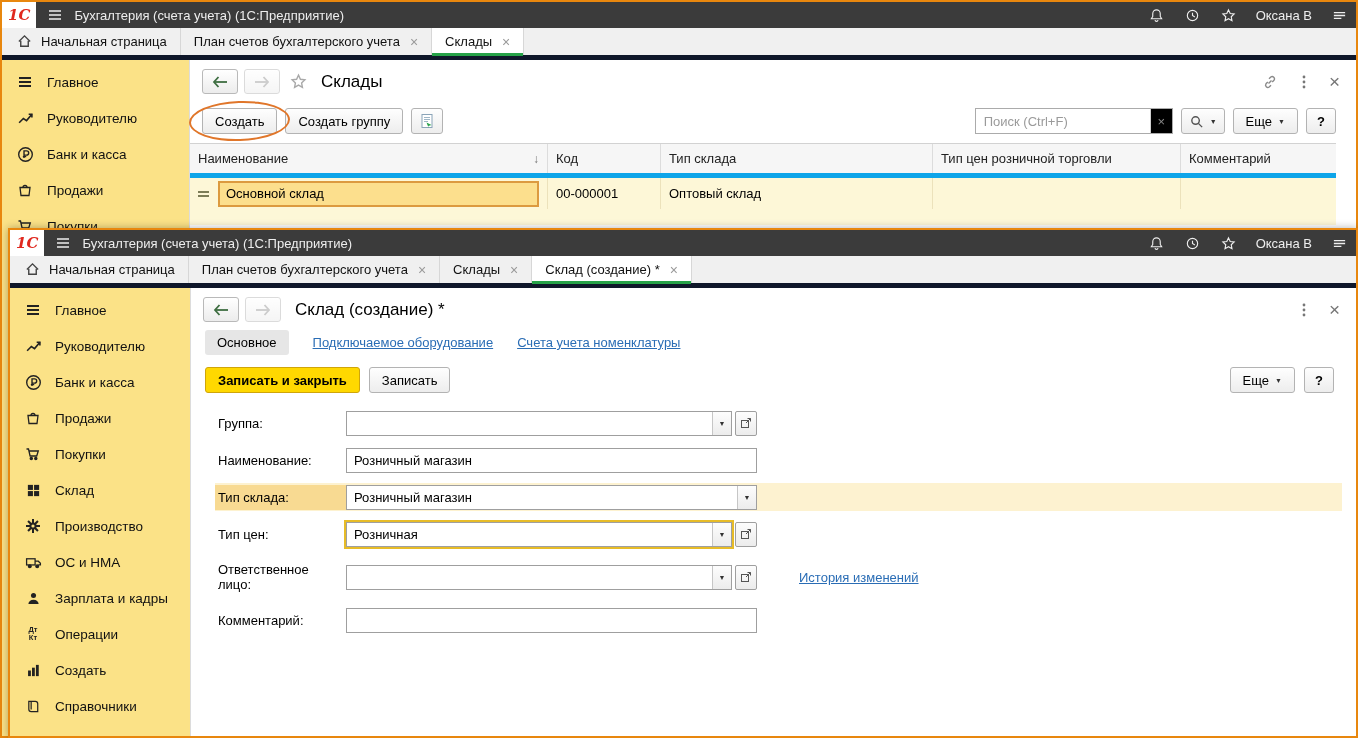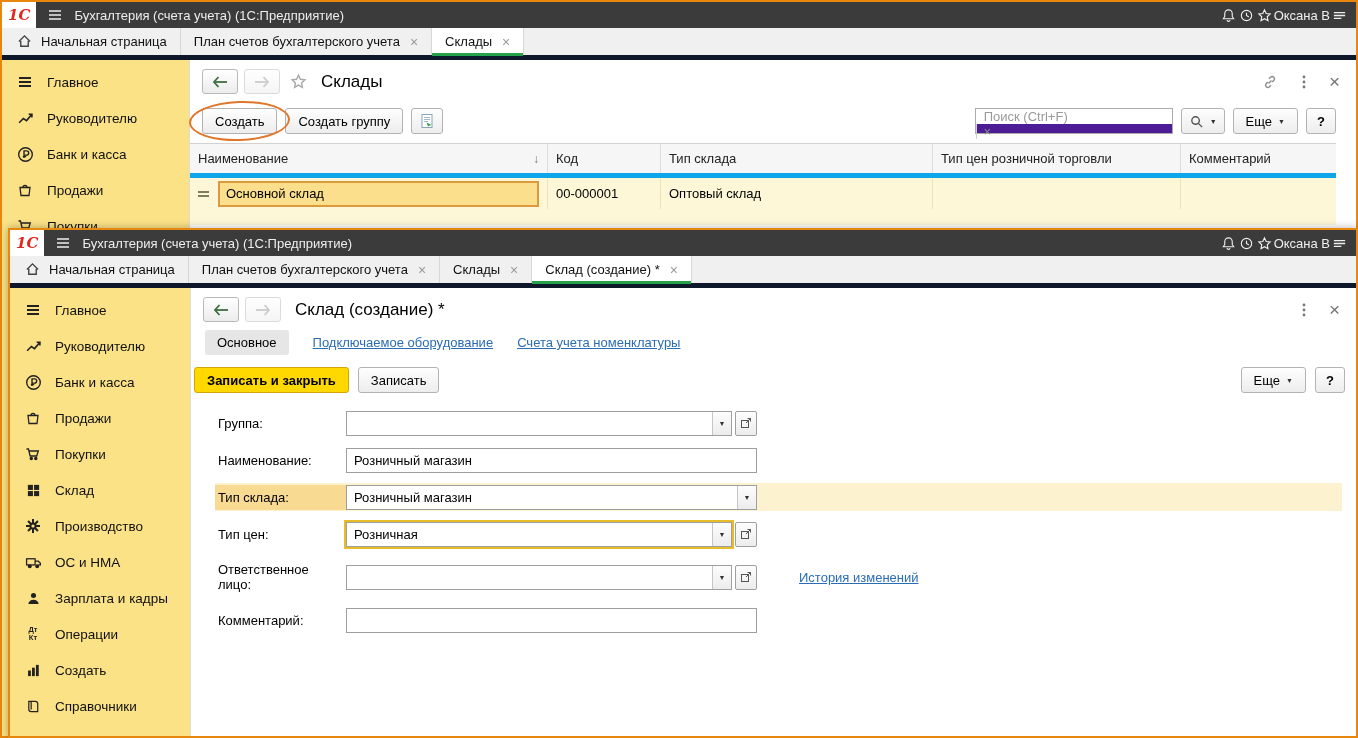--- a/index.html
+++ b/index.html
@@ -10,21 +10,21 @@
   #win1 { left:0; top:0; width:1358px; height:738px; }
   #win2 { left:8px; top:228px; width:1350px; height:510px; box-shadow:0 0 8px rgba(0,0,0,.30); }
 
   
   .titlebar { height:26px; flex:0 0 26px; background:#3b3b3b; color:#f2f2f2;
     display:flex; align-items:center; gap:10px; padding-right:8px; }
   .logo-box { height:26px; background:#fff; display:flex; align-items:center; padding:0 6px; }
   .logo-text { color:#e0281e; font-weight:700; font-style:italic; font-size:15px;
     font-family:"DejaVu Serif", serif; }
   .tb-title { font-size:13px; color:#eee; white-space:nowrap; }
-  .tb-right { margin-left:auto; display:flex; align-items:center; gap:0; }
+  .tb-right { margin-left:auto; display:flex; align-items:center; gap:18px; }
   .tb-ico { display:inline-flex; align-items:center; justify-content:center; width:18px; height:18px; }
   .tb-user { color:#eee; white-space:nowrap; }
 
   
   .tabbar { height:32px; flex:0 0 32px; background:#f0f0f0; border-bottom:5px solid #0f172a;
     display:flex; align-items:stretch; }
   .tab { display:flex; align-items:center; gap:8px; padding:0 13px;
     border-right:1px solid #d7d7d7; position:relative; white-space:nowrap; color:#111; }
   .tab.active { background:#fff; }
   .tab.active::after { content:""; position:absolute; left:0; right:0; bottom:-1px; height:3px; background:#26a248; }
@@ -57,21 +57,21 @@
     font-family:inherit; font-size:13px; color:#000; white-space:nowrap; }
   .btn.icon-only { padding:0 7px; }
   .btn-primary { background:#ffd800; border-color:#cfa50a; font-weight:700; }
   .caret { font-size:7px; color:#333; }
   .help-b { width:30px; justify-content:center; font-weight:bold; }
   .toolbar { display:flex; align-items:center; gap:8px; padding:8px 12px 9px; }
   .create-wrap { position:relative; display:inline-block; }
   .annotation-ellipse { position:absolute; left:-13px; right:-13px; top:-7px; bottom:-7px;
     border:2.5px solid #e0762a; border-radius:50%; transform:rotate(-2deg); pointer-events:none; }
   .search-wrap { margin-left:auto; display:flex; align-items:center; gap:8px; padding-right:8px; }
-  .search-box { display:flex; align-items:stretch; border:1px solid #ababab; height:26px; width:198px; background:#4c1d95;flex-direction:column; }
+  .search-box { display:flex; align-items:stretch; border:1px solid #ababab; height:26px; width:198px; background:#000000; }
   .search-input { flex:1; min-width:0; border:none; outline:none; padding:0 8px; font-size:13px; font-family:inherit; color:#333; }
   .search-input::placeholder { color:#9a9a9a; }
   .search-clear { width:22px; border-left:1px solid #cfcfcf; color:#888; display:flex; align-items:center; justify-content:center; }
 
   
   .list { margin-right:20px; }
   .thead { display:flex; background:#f6f6f6; border-top:1px solid #d2d2d2; border-bottom:5px solid #0ea5e9; color:#222; }
   .th { padding:7px 8px; border-right:1px solid #dcdcdc; display:flex; align-items:center; justify-content:space-between; }
   .c-name { width:358px; } .c-code { width:113px; } .c-type { width:272px; } .c-price { width:248px; }
   .c-comment { flex:1; border-right:none; }
@@ -81,21 +81,21 @@
   .td.c-comment { border-right:none; }
   .row-marker { width:12px; margin-right:8px; display:flex; flex-direction:column; gap:2px; flex:0 0 12px; }
   .row-marker i { display:block; width:11px; height:2px; background:#7d7d57; }
   .sel-cell { flex:1; height:26px; border:2px solid #dc9a3f; background:#fcdf8d; display:flex; align-items:center; padding:0 6px; }
   .empty-strip { height:16px; background:#fdf7d7; }
 
   
   .navlinks { display:flex; align-items:center; gap:24px; padding:2px 14px 9px; }
   .navpill { background:#e6e6e6; border-radius:3px; padding:5px 12px; color:#000; }
   .navlink { color:#2a6db5; text-decoration:underline; cursor:pointer; }
-  .cmdbar { display:flex; align-items:center; gap:9px; padding:3px 3px 11px; }
+  .cmdbar { display:flex; align-items:center; gap:9px; padding:3px 14px 11px; }
   .cmd-right { margin-left:auto; display:flex; gap:9px; padding-right:8px; }
   .form { padding:5px 14px; display:flex; flex-direction:column; gap:9px; }
   .frow { display:flex; align-items:center; min-height:28px;margin-left:10px; }
   .flabel { flex:0 0 131px; width:131px; padding:5px 6px 5px 3px; color:#000; }
   .fctrl { display:flex; align-items:center; }
   .tinput { width:411px; height:25px; border:1px solid #9f9f9f; padding:0 7px; font-size:13px; font-family:inherit; color:#000; background:#fff; }
   .combo { display:flex; align-items:stretch; height:25px; border:1px solid #9f9f9f; background:#fff; }
   .combo.w-full { width:411px; }
   .combo.w-open { width:386px; }
   .combo-val { flex:1; min-width:0; display:flex; align-items:center; padding:0 7px; color:#000; white-space:nowrap; }

